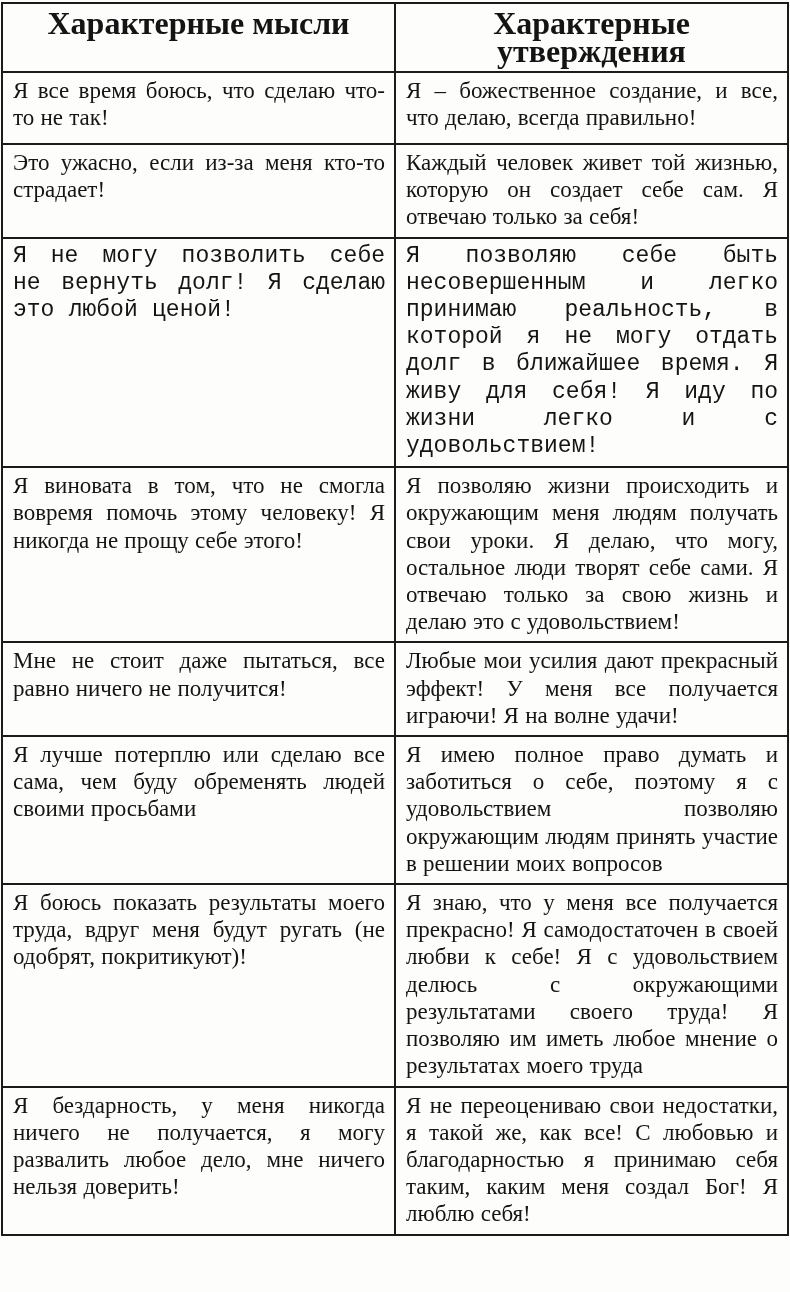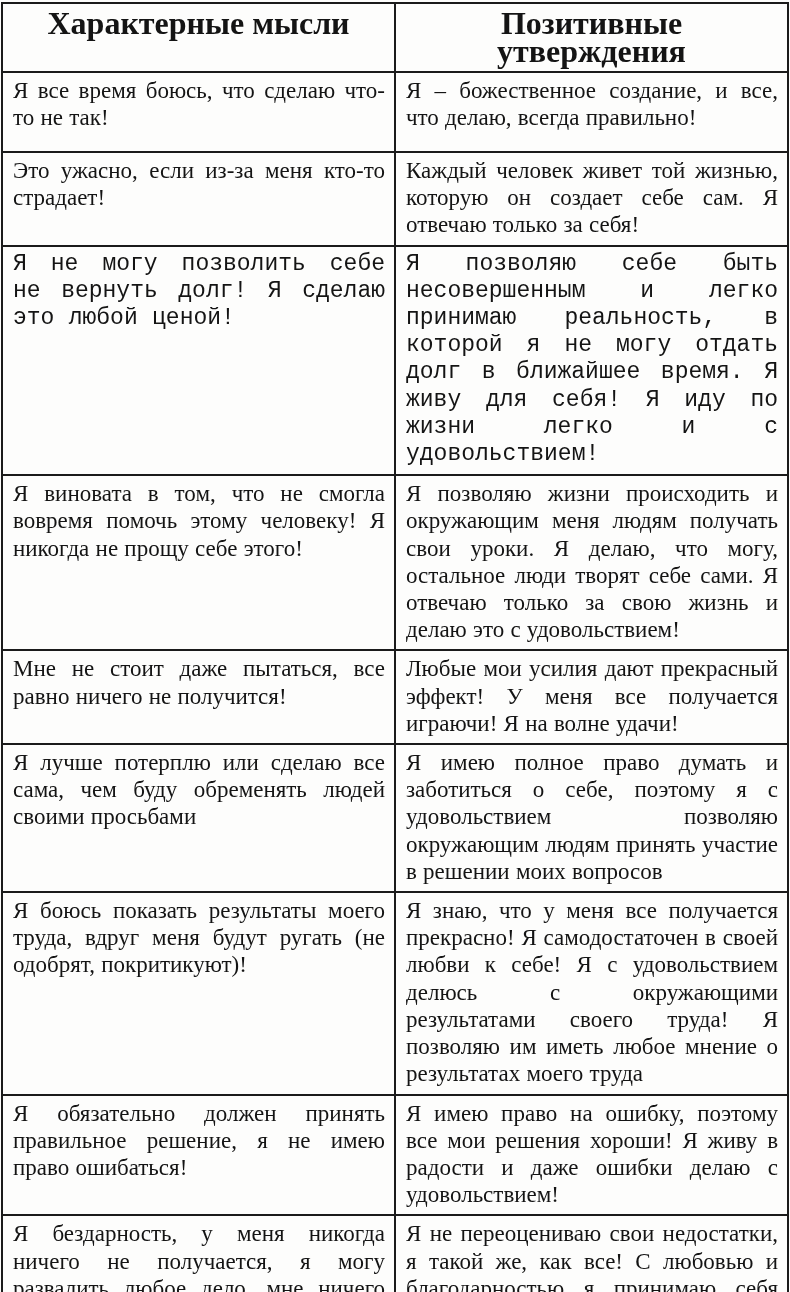--- a/index.html
+++ b/index.html
@@ -41,21 +41,21 @@
   table.aff-table td {
     font-size: 23px;
     line-height: 27.2px;
     text-align: justify;
     padding: 4px 9px 6px 10px;
     hyphens: auto;
     -webkit-hyphens: auto;
     word-spacing: 0.5px;
   }
   
-  tr.r1  td { height: 80px; font-family: Liberation Serif, serif; }
+  tr.r1  td { height: 72px; font-family: Liberation Serif, serif; }
   tr.r2  td { height: 112px; }
   tr.r3  td { height: 86px; }
   tr.r4  td { height: 137px; font-family: Liberation Mono, monospace; }
   tr.r5  td { height: 169px; }
   tr.r6  td { height: 87px; }
   tr.r7  td { height: 135px; margin-left: 8px; }
   tr.r8  td { height: 190px; }
   tr.r9  td { height: 119px; }
   tr.r10 td { height: 140px; }
 </style>
@@ -64,21 +64,21 @@
 
 <div class="page">
   <table class="aff-table">
     <colgroup>
         <col>
         <col>
       </colgroup>
     <thead>
       <tr>
         <th>Характерные мысли</th>
-        <th>Позитивные утверждения</th>
+        <th>Характерные утверждения</th>
       </tr>
     </thead>
     <tbody>
       <tr class="r1">
         <td lang="ru">Я все время боюсь, что сделаю что-то не так!</td>
         <td lang="ru">Я – божественное создание, и все, что делаю, всегда правильно!</td>
       </tr>
       <tr class="r3">
         <td lang="ru">Это ужасно, если из-за меня кто-то страдает!</td>
         <td lang="ru">Каждый человек живет той жизнью, которую он создает себе сам. Я отвечаю только за себя!</td>
@@ -96,23 +96,19 @@
         <td lang="ru">Любые мои усилия дают прекрасный эффект! У меня все получается играючи! Я на волне удачи!</td>
       </tr>
       <tr class="r7">
         <td lang="ru">Я лучше потерплю или сделаю все сама, чем буду обременять людей своими просьбами</td>
         <td lang="ru">Я имею полное право думать и заботиться о себе, поэтому я с удовольствием позволяю окружающим людям принять участие в решении моих вопросов</td>
       </tr>
       <tr class="r8">
         <td lang="ru">Я боюсь показать результаты моего труда, вдруг меня будут ругать (не одобрят, покритикуют)!</td>
         <td lang="ru">Я знаю, что у меня все получается прекрасно! Я самодостаточен в своей любви к себе! Я с удовольствием делюсь с окружающими результатами своего труда! Я позволяю им иметь любое мнение о результатах моего труда</td>
       </tr>
-      <tr class="r9">
-        <td lang="ru">Я обязательно должен принять правильное решение, я не имею право ошибаться!</td>
-        <td lang="ru">Я имею право на ошибку, поэтому все мои решения хороши! Я живу в радости и даже ошибки делаю с удовольствием!</td>
-      </tr>
       <tr class="r10">
         <td lang="ru">Я бездарность, у меня никогда ничего не получается, я могу развалить любое дело, мне ничего нельзя доверить!</td>
         <td lang="ru">Я не переоцениваю свои недостатки, я такой же, как все! С любовью и благодарностью я принимаю себя таким, каким меня создал Бог! Я люблю себя!</td>
       </tr>
     </tbody>
   </table>
 </div>
 
 </body></html>

